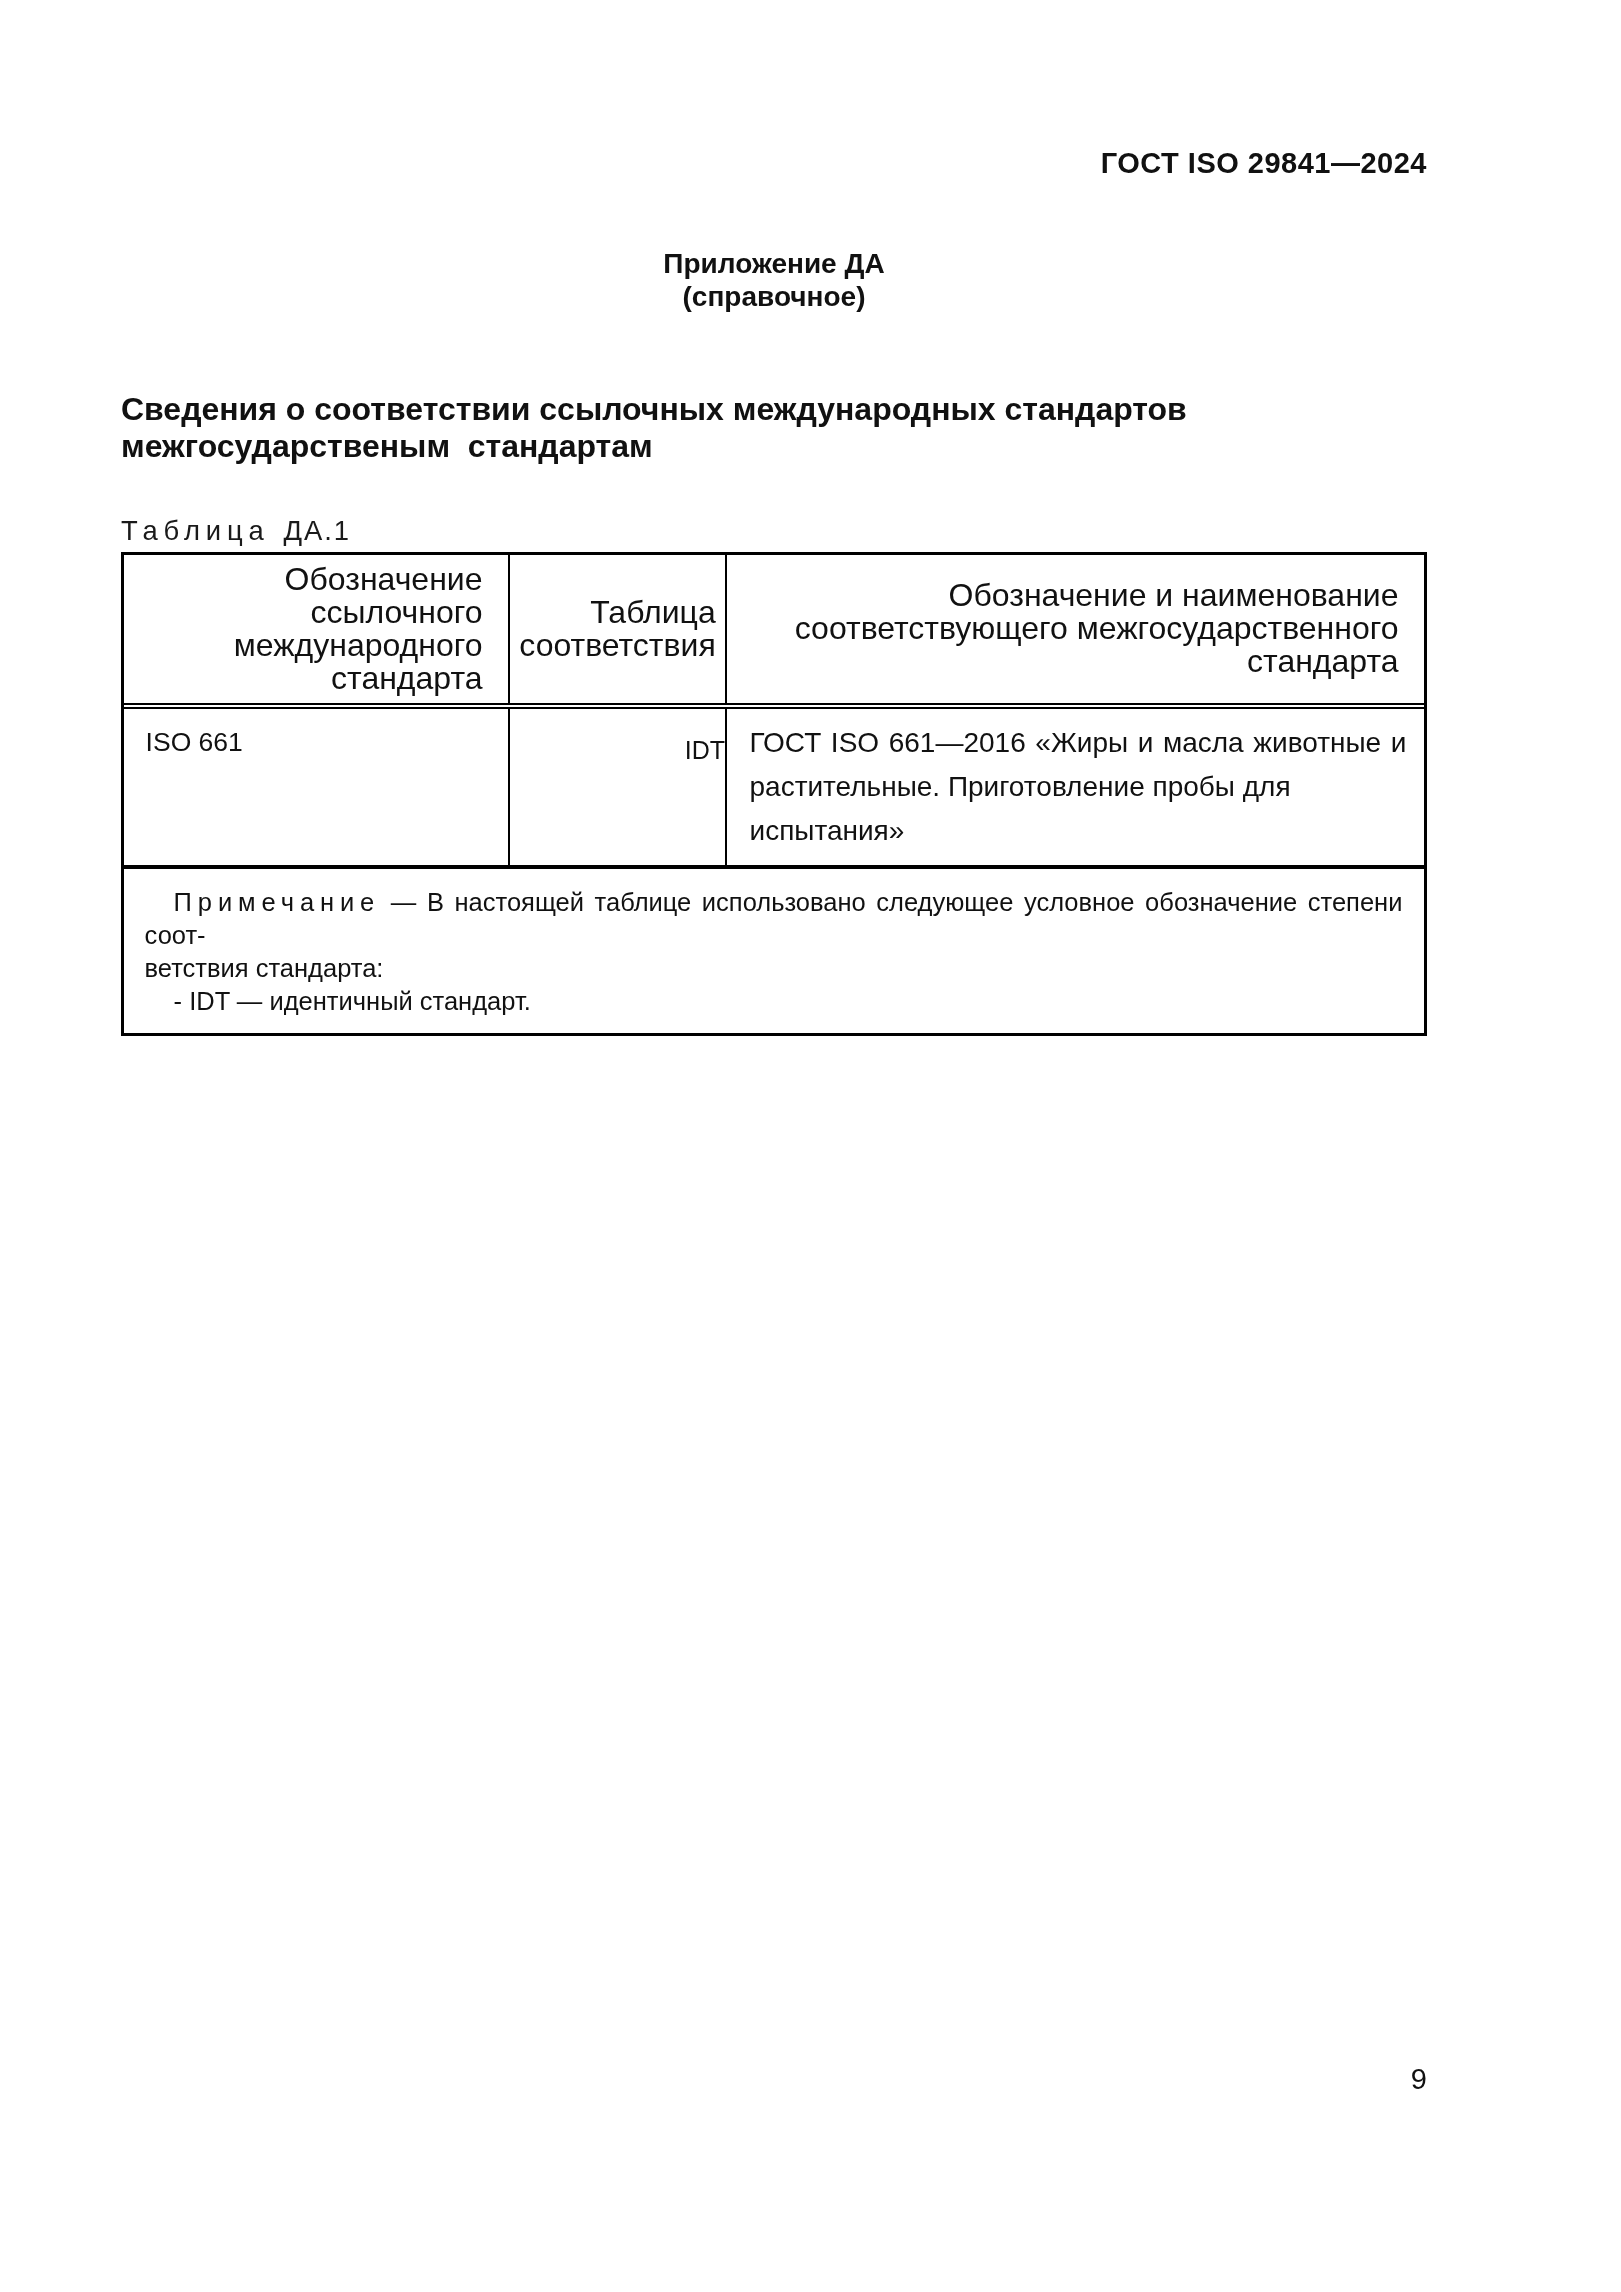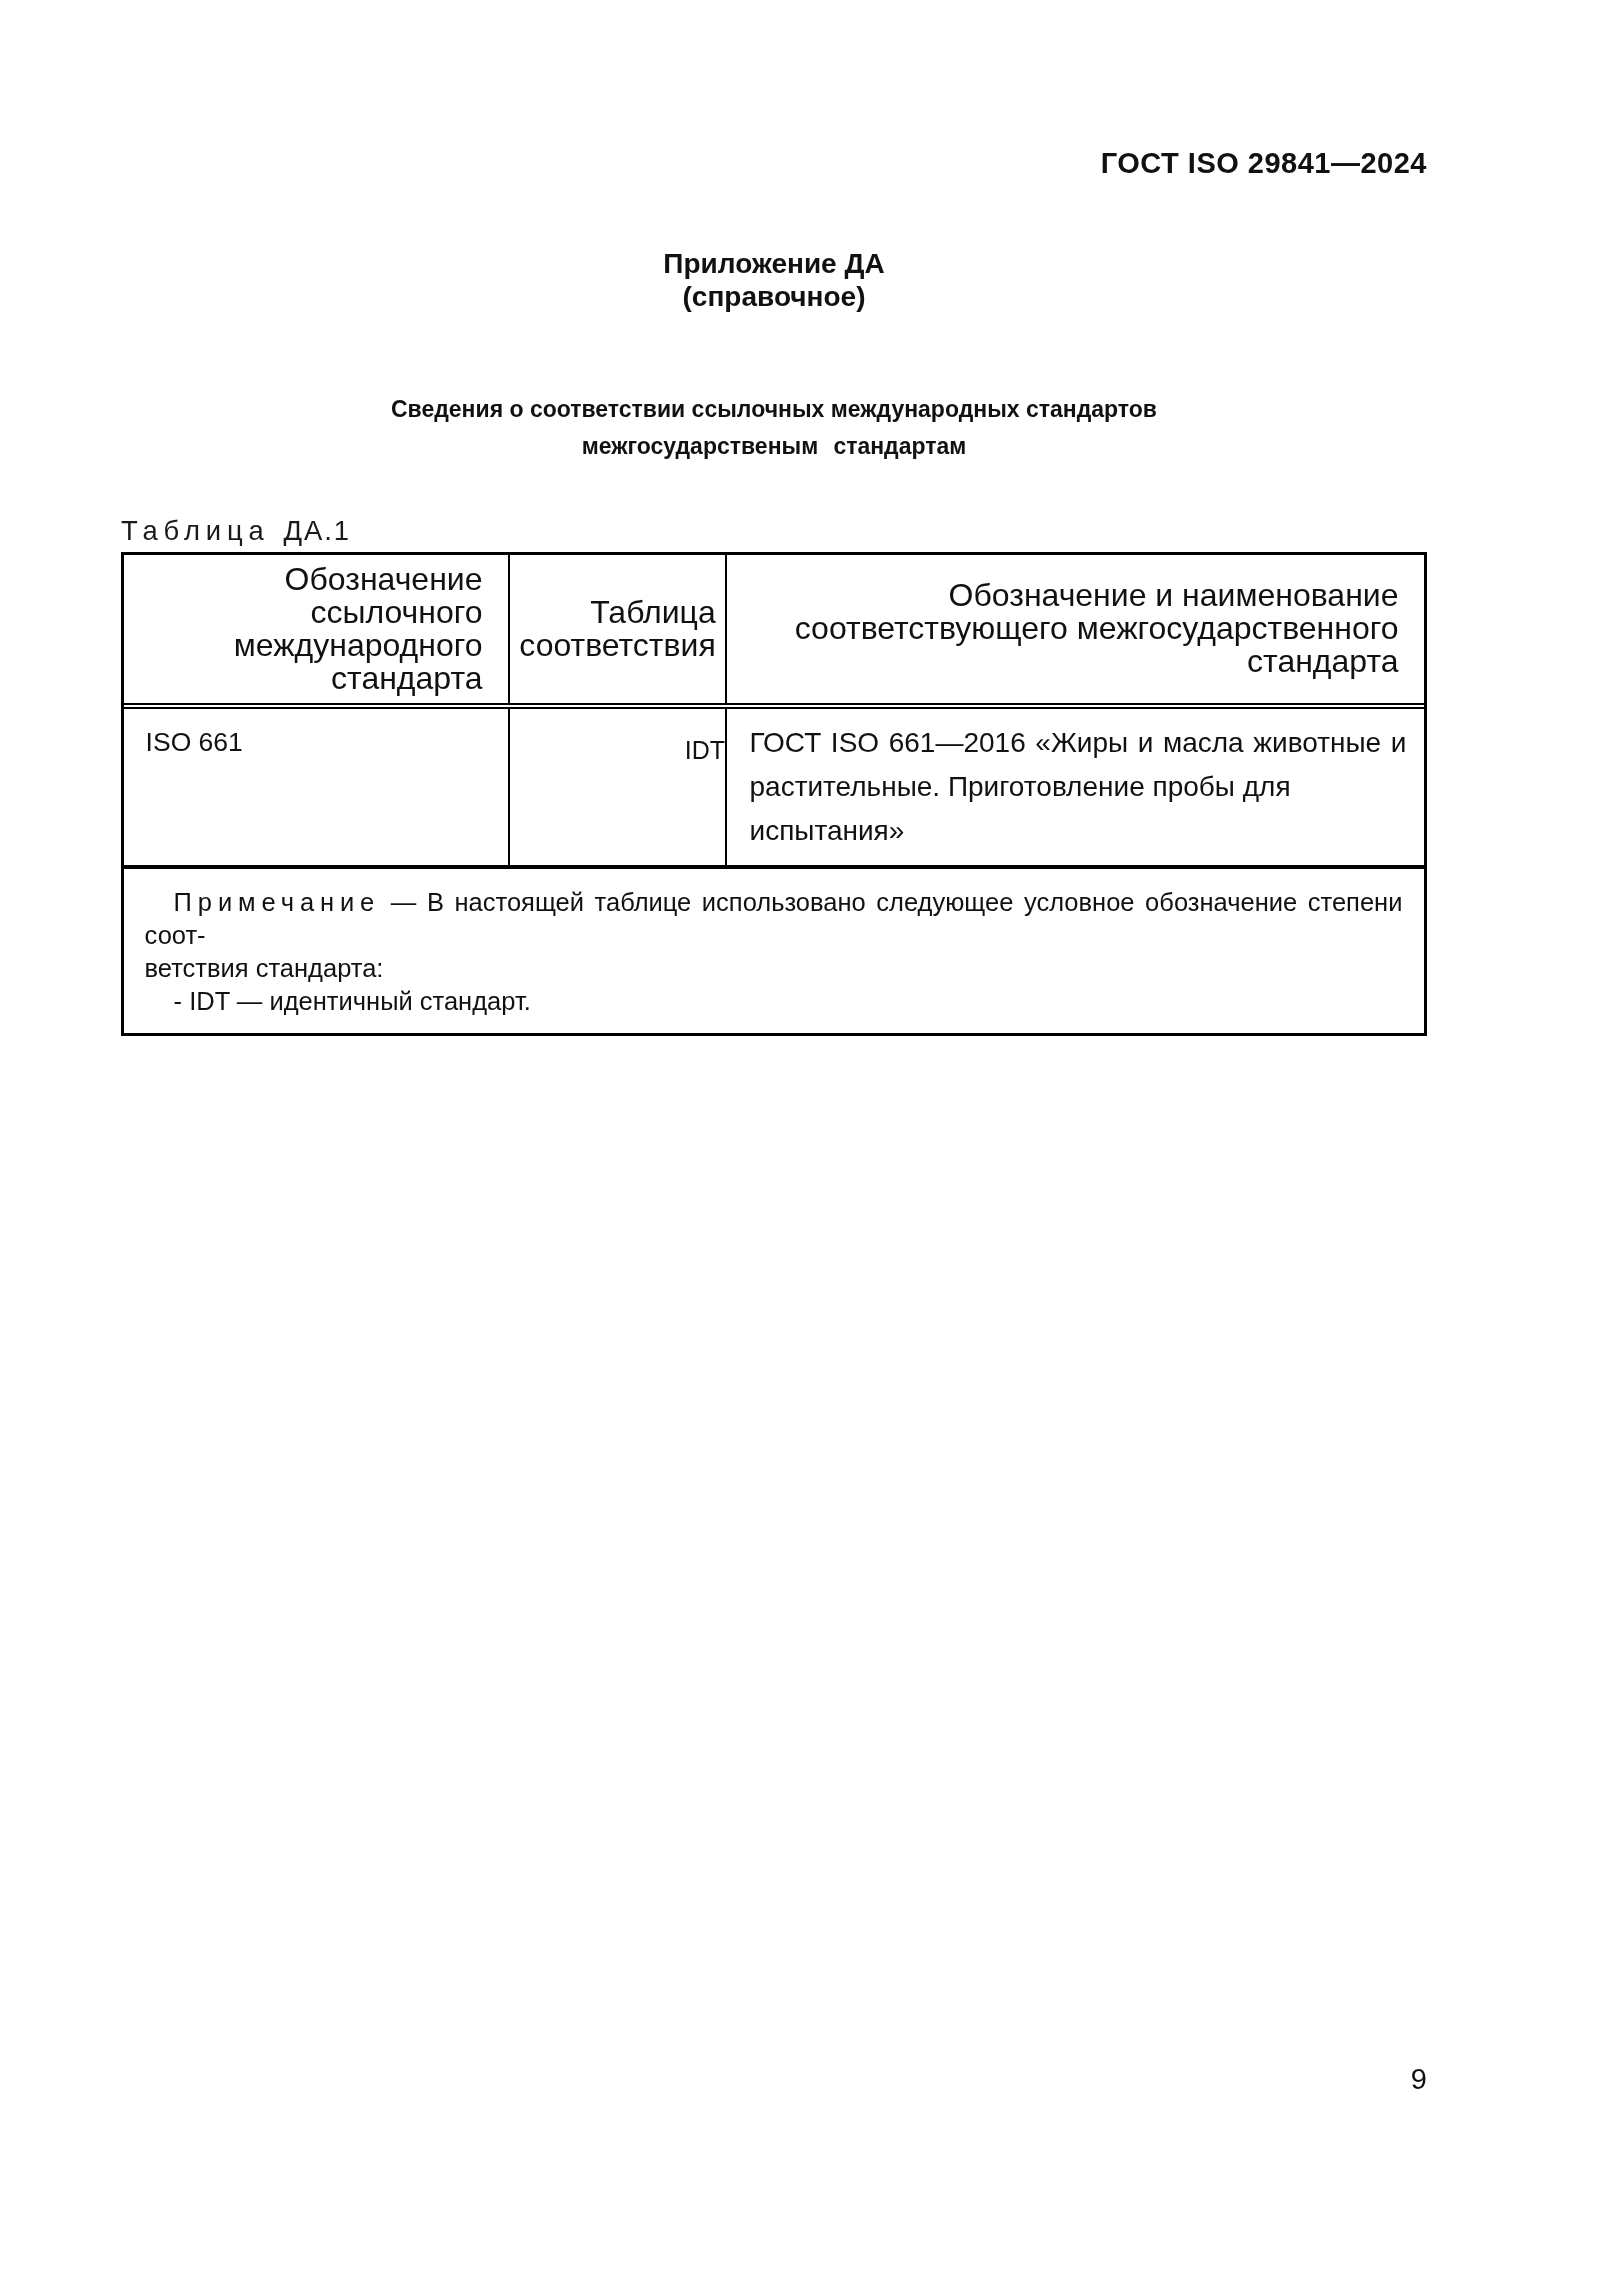--- a/index.html
+++ b/index.html
@@ -31,22 +31,22 @@
   .appendix {
     top: 227px;
     text-align: center;
     font-size: 28px;
     font-weight: bold;
     line-height: 33px;
     margin-top: 20px;
   }
   .doc-title {
     top: 391px;
-    text-align: center;
-    font-size: 23px;
+    text-align: left;
+    font-size: 32px;
     font-weight: bold;
     line-height: 37px;
   }
   .doc-title .title-line2 {
     word-spacing: 8.8px;
   }
   .table-caption {
     top: 515px;
     font-size: 27.4px;
     color: #1a1a1a;

